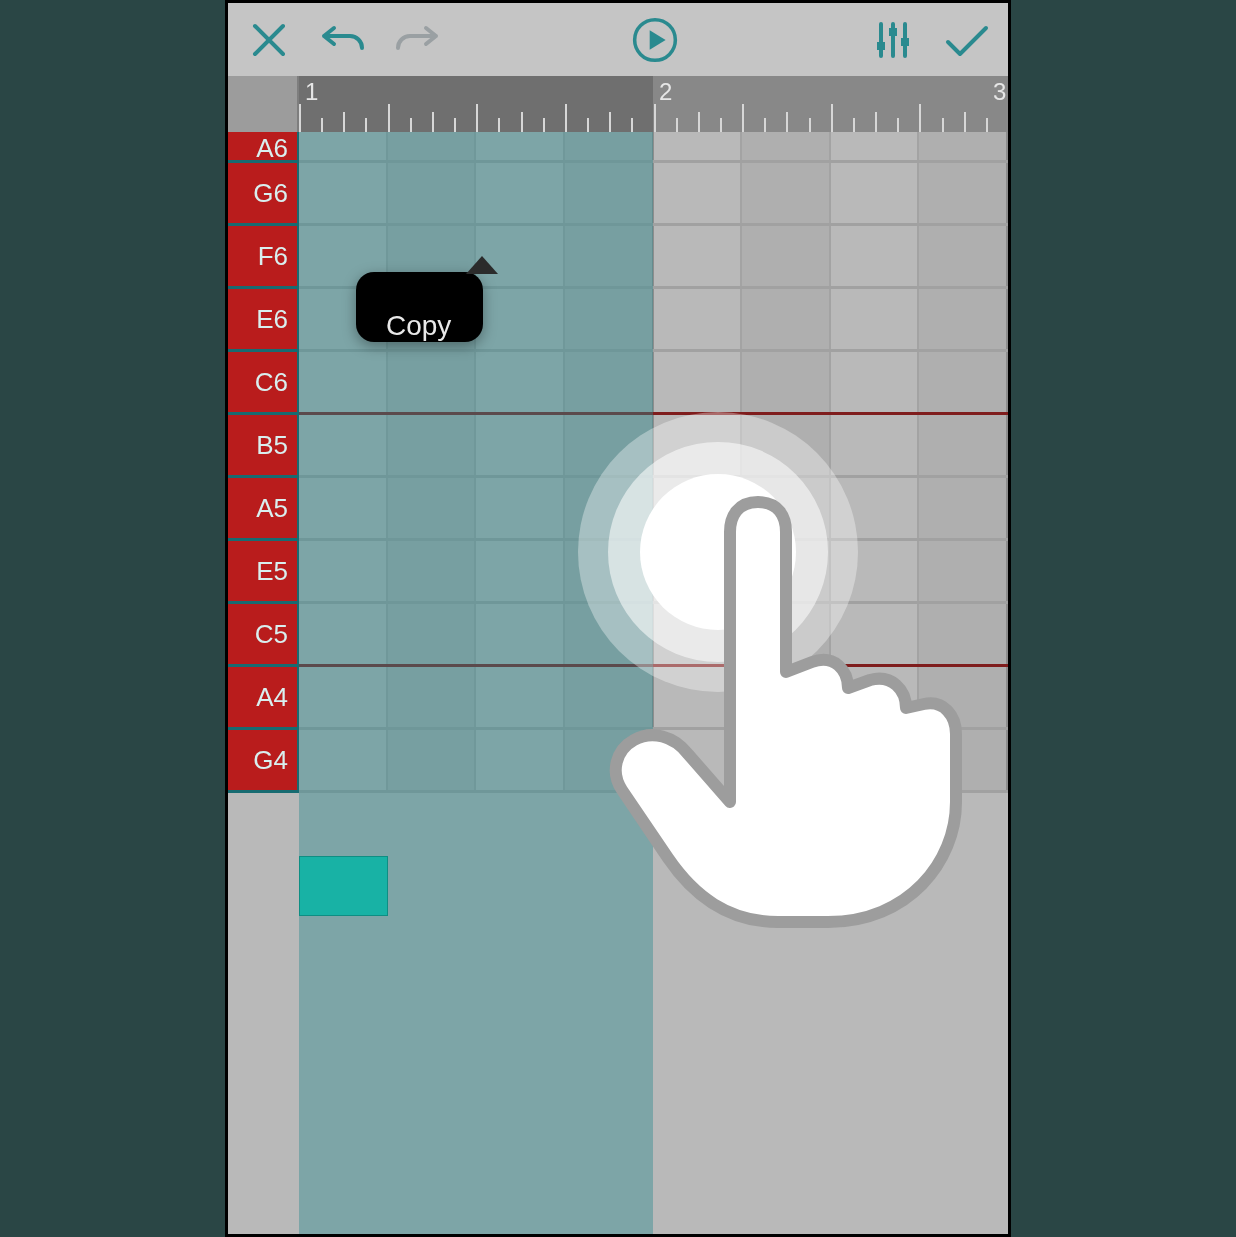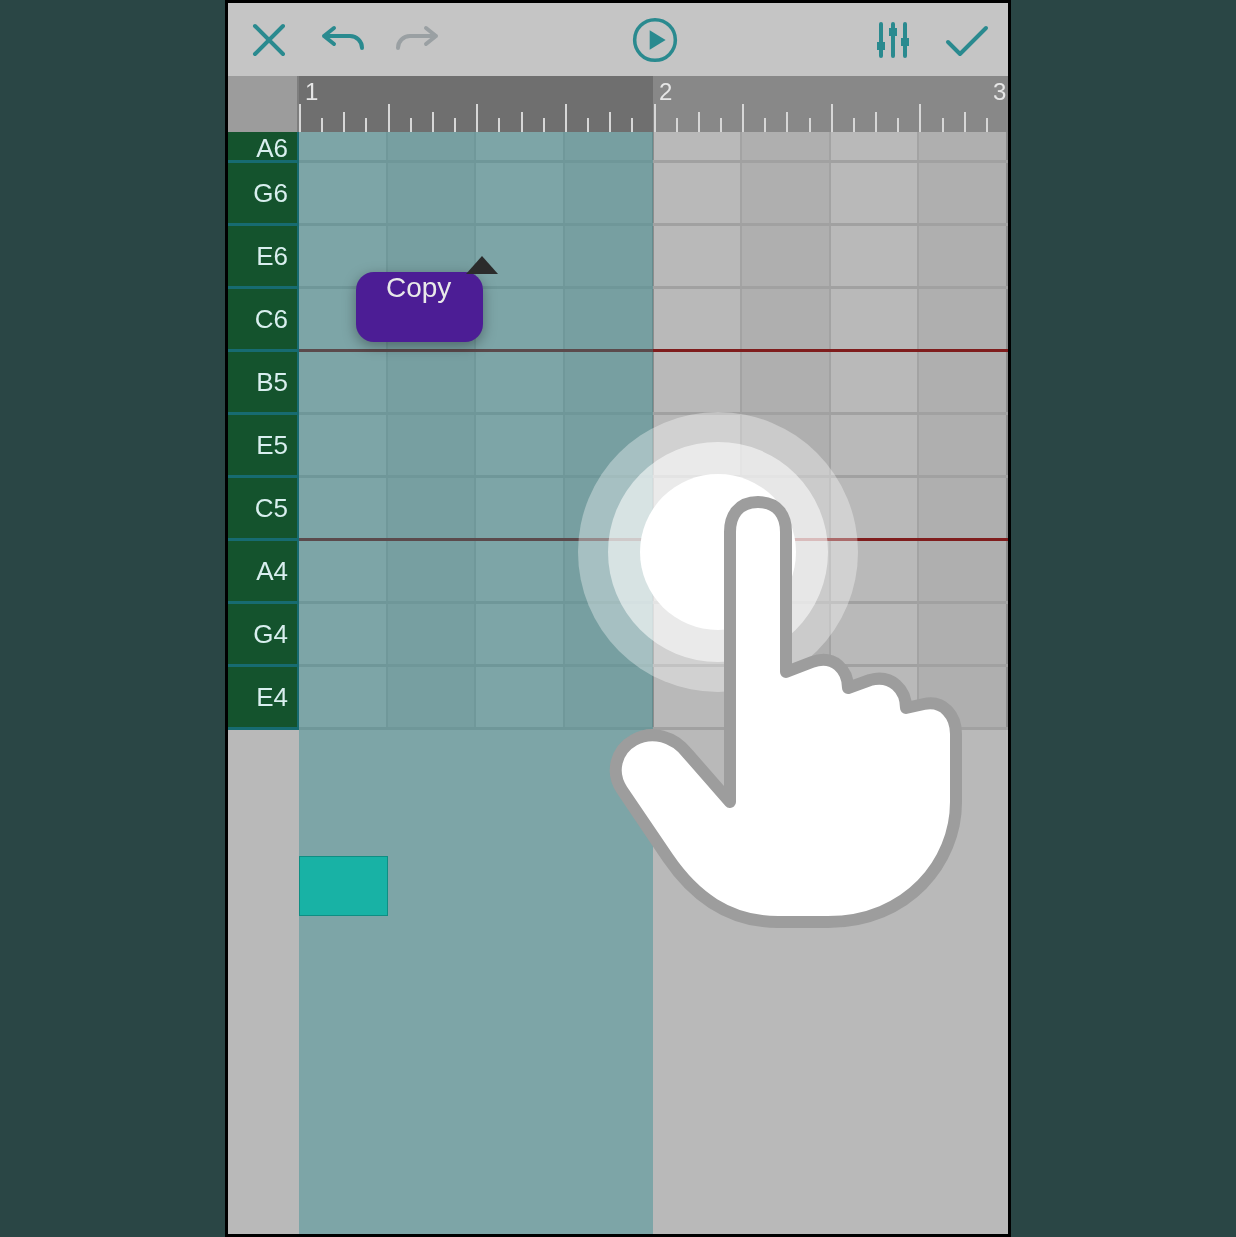--- a/index.html
+++ b/index.html
@@ -38,21 +38,21 @@
     .ticks span.mid { height: 20px; }
     .ticks span.major { height: 28px; }
     
     .roll { position: relative; height: calc(100% - 73px - 56px); overflow: hidden; }
     .roll-body { position: relative; }
     .row { display: flex; height: 63px; border-bottom: 3px solid #a1a1a1; }
     .row.c-row { border-bottom: 3px solid #7f1d1d; }
     .row.first { height: 31px; }
     .keylabel {
       width: 71px;
-      background: #14532d;
+      background: #b91c1c;
       color: #d9efef;
       font-size: 26px;
       font-weight: 400;
       display: flex;
       align-items: center;
       justify-content: flex-end;
       padding-right: 9px;
       border-bottom: 3px solid #176b71;
       border-right: 2px solid #176b71;
       margin-bottom: -3px;
@@ -87,24 +87,24 @@
       position: absolute;
       background: #18b2a5;
       border: 1px solid #0e8e83;
     }
     
     .popup {
       position: absolute;
       left: 128px;
       top: 140px;
       height: 70px;
-      background: #4c1d95;
+      background: #000000;
       border-radius: 18px;
       display: flex;
-      align-items: flex-start;
+      align-items: flex-end;
       box-shadow: 0 4px 14px rgba(0,0,0,0.35);
       z-index: 20;
     }
     .popup::before {
       content: "";
       position: absolute;
       top: -16px;
       left: 110px;
       border-left: 16px solid transparent;
       border-right: 16px solid transparent;
@@ -243,20 +243,33 @@
             <div class="cell shade"></div>
             <div class="cell"></div>
             <div class="cell maj shade"></div>
             <div class="cell"></div>
             <div class="cell shade"></div>
             <div class="cell"></div>
             <div class="cell maj shade"></div>
           </div>
         </div>
         <div class="row">
+          <div class="keylabel">F6</div>
+          <div class="cells">
+            <div class="cell"></div>
+            <div class="cell shade"></div>
+            <div class="cell"></div>
+            <div class="cell maj shade"></div>
+            <div class="cell"></div>
+            <div class="cell shade"></div>
+            <div class="cell"></div>
+            <div class="cell maj shade"></div>
+          </div>
+        </div>
+        <div class="row">
           <div class="keylabel">E6</div>
           <div class="cells">
             <div class="cell"></div>
             <div class="cell shade"></div>
             <div class="cell"></div>
             <div class="cell maj shade"></div>
             <div class="cell"></div>
             <div class="cell shade"></div>
             <div class="cell"></div>
             <div class="cell maj shade"></div>
@@ -282,20 +295,33 @@
             <div class="cell shade"></div>
             <div class="cell"></div>
             <div class="cell maj shade"></div>
             <div class="cell"></div>
             <div class="cell shade"></div>
             <div class="cell"></div>
             <div class="cell maj shade"></div>
           </div>
         </div>
         <div class="row">
+          <div class="keylabel">A5</div>
+          <div class="cells">
+            <div class="cell"></div>
+            <div class="cell shade"></div>
+            <div class="cell"></div>
+            <div class="cell maj shade"></div>
+            <div class="cell"></div>
+            <div class="cell shade"></div>
+            <div class="cell"></div>
+            <div class="cell maj shade"></div>
+          </div>
+        </div>
+        <div class="row">
           <div class="keylabel">E5</div>
           <div class="cells">
             <div class="cell"></div>
             <div class="cell shade"></div>
             <div class="cell"></div>
             <div class="cell maj shade"></div>
             <div class="cell"></div>
             <div class="cell shade"></div>
             <div class="cell"></div>
             <div class="cell maj shade"></div>
@@ -322,33 +348,20 @@
             <div class="cell"></div>
             <div class="cell maj shade"></div>
             <div class="cell"></div>
             <div class="cell shade"></div>
             <div class="cell"></div>
             <div class="cell maj shade"></div>
           </div>
         </div>
         <div class="row">
           <div class="keylabel">G4</div>
-          <div class="cells">
-            <div class="cell"></div>
-            <div class="cell shade"></div>
-            <div class="cell"></div>
-            <div class="cell maj shade"></div>
-            <div class="cell"></div>
-            <div class="cell shade"></div>
-            <div class="cell"></div>
-            <div class="cell maj shade"></div>
-          </div>
-        </div>
-        <div class="row">
-          <div class="keylabel">E4</div>
           <div class="cells">
             <div class="cell"></div>
             <div class="cell shade"></div>
             <div class="cell"></div>
             <div class="cell maj shade"></div>
             <div class="cell"></div>
             <div class="cell shade"></div>
             <div class="cell"></div>
             <div class="cell maj shade"></div>
           </div>

